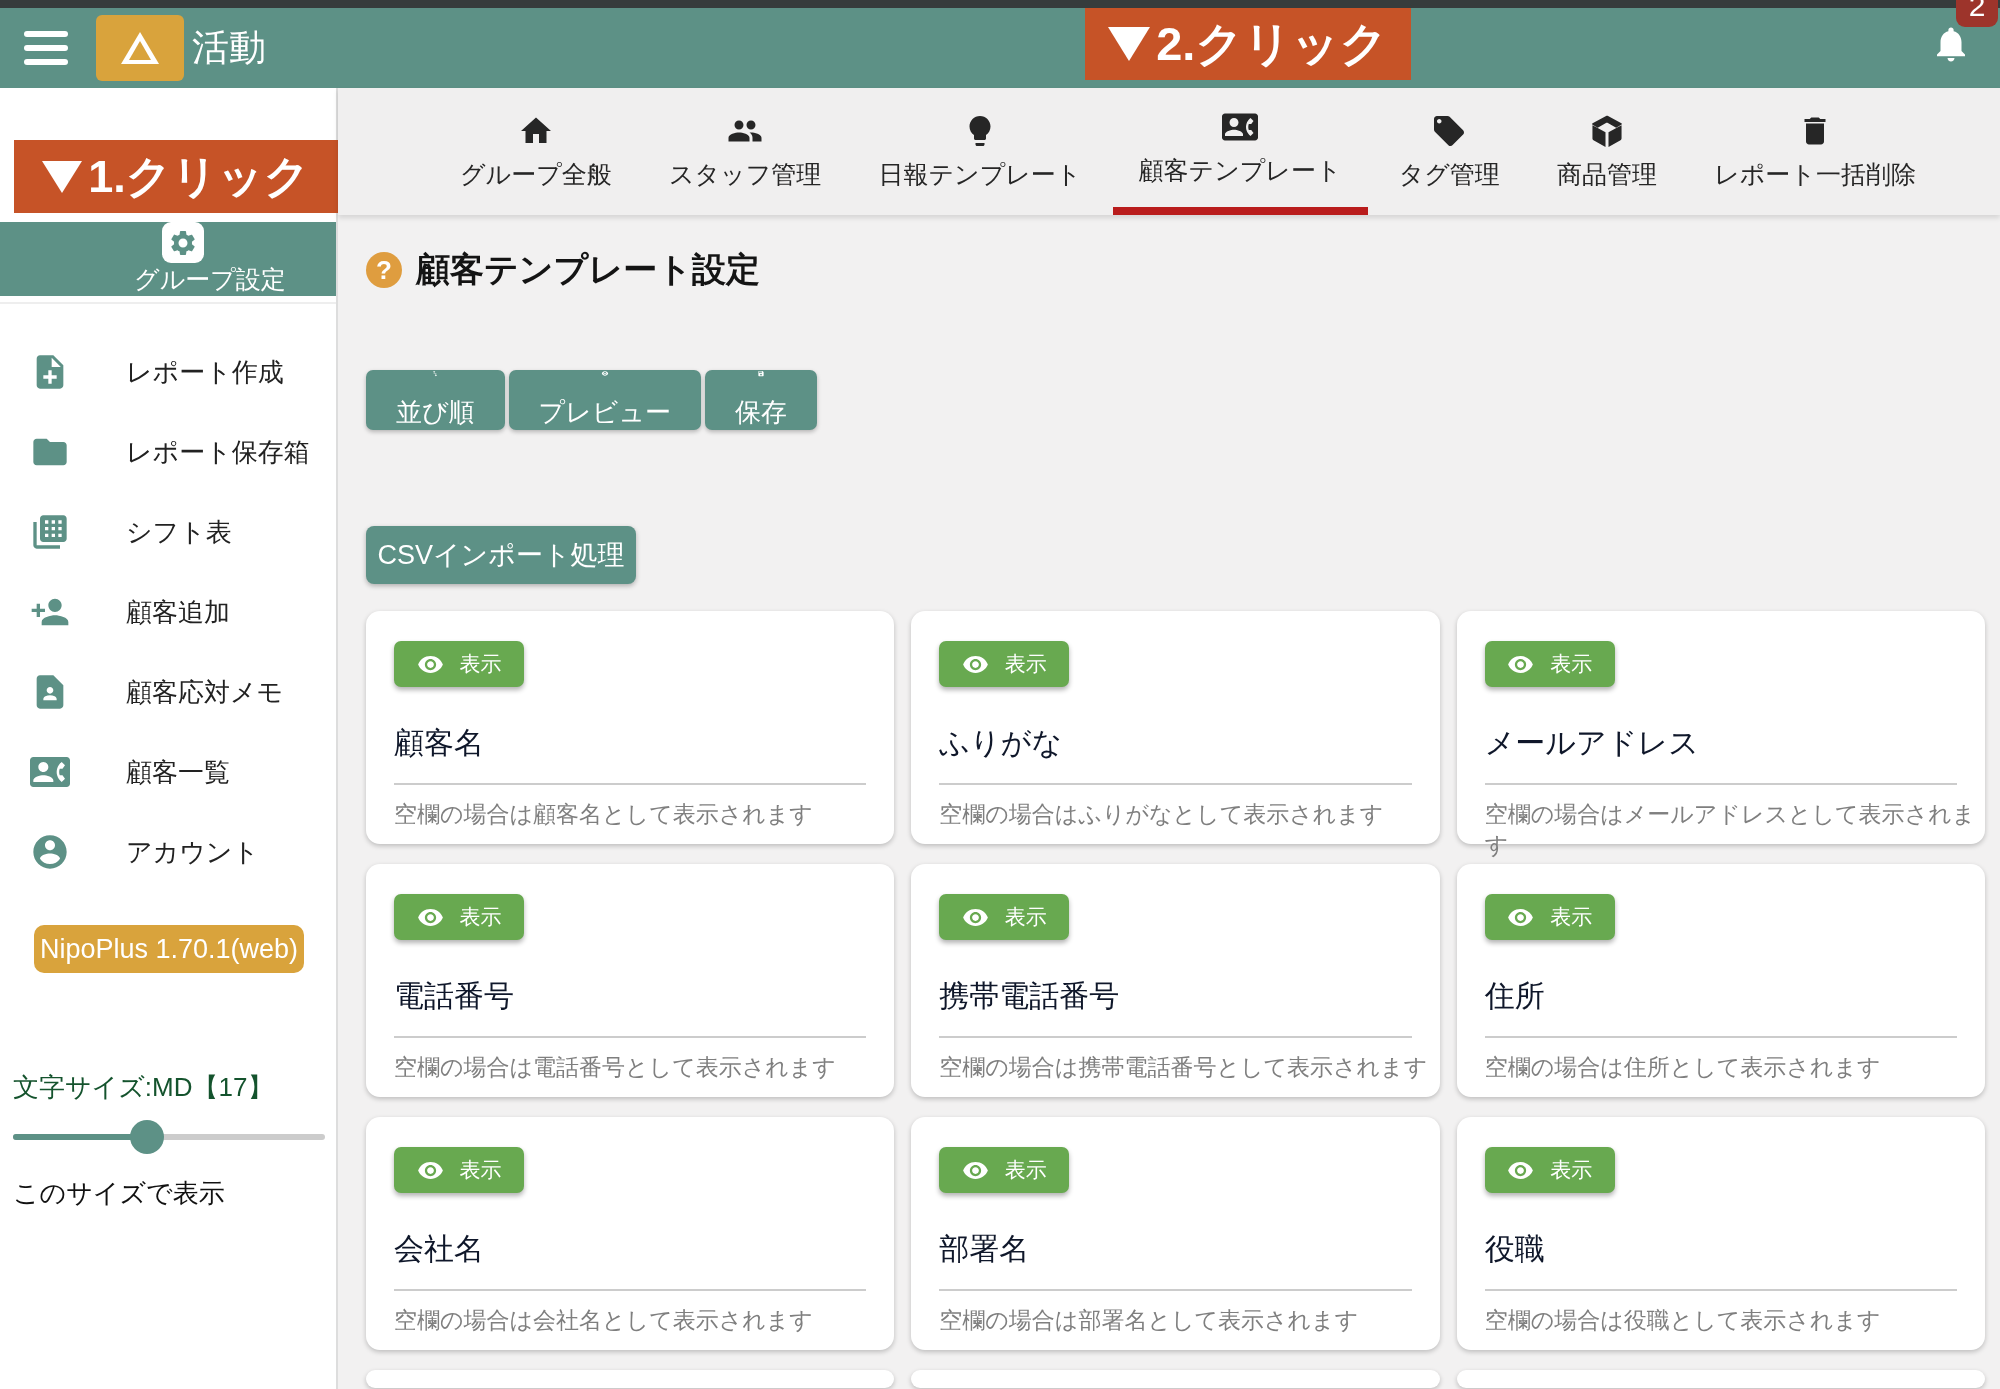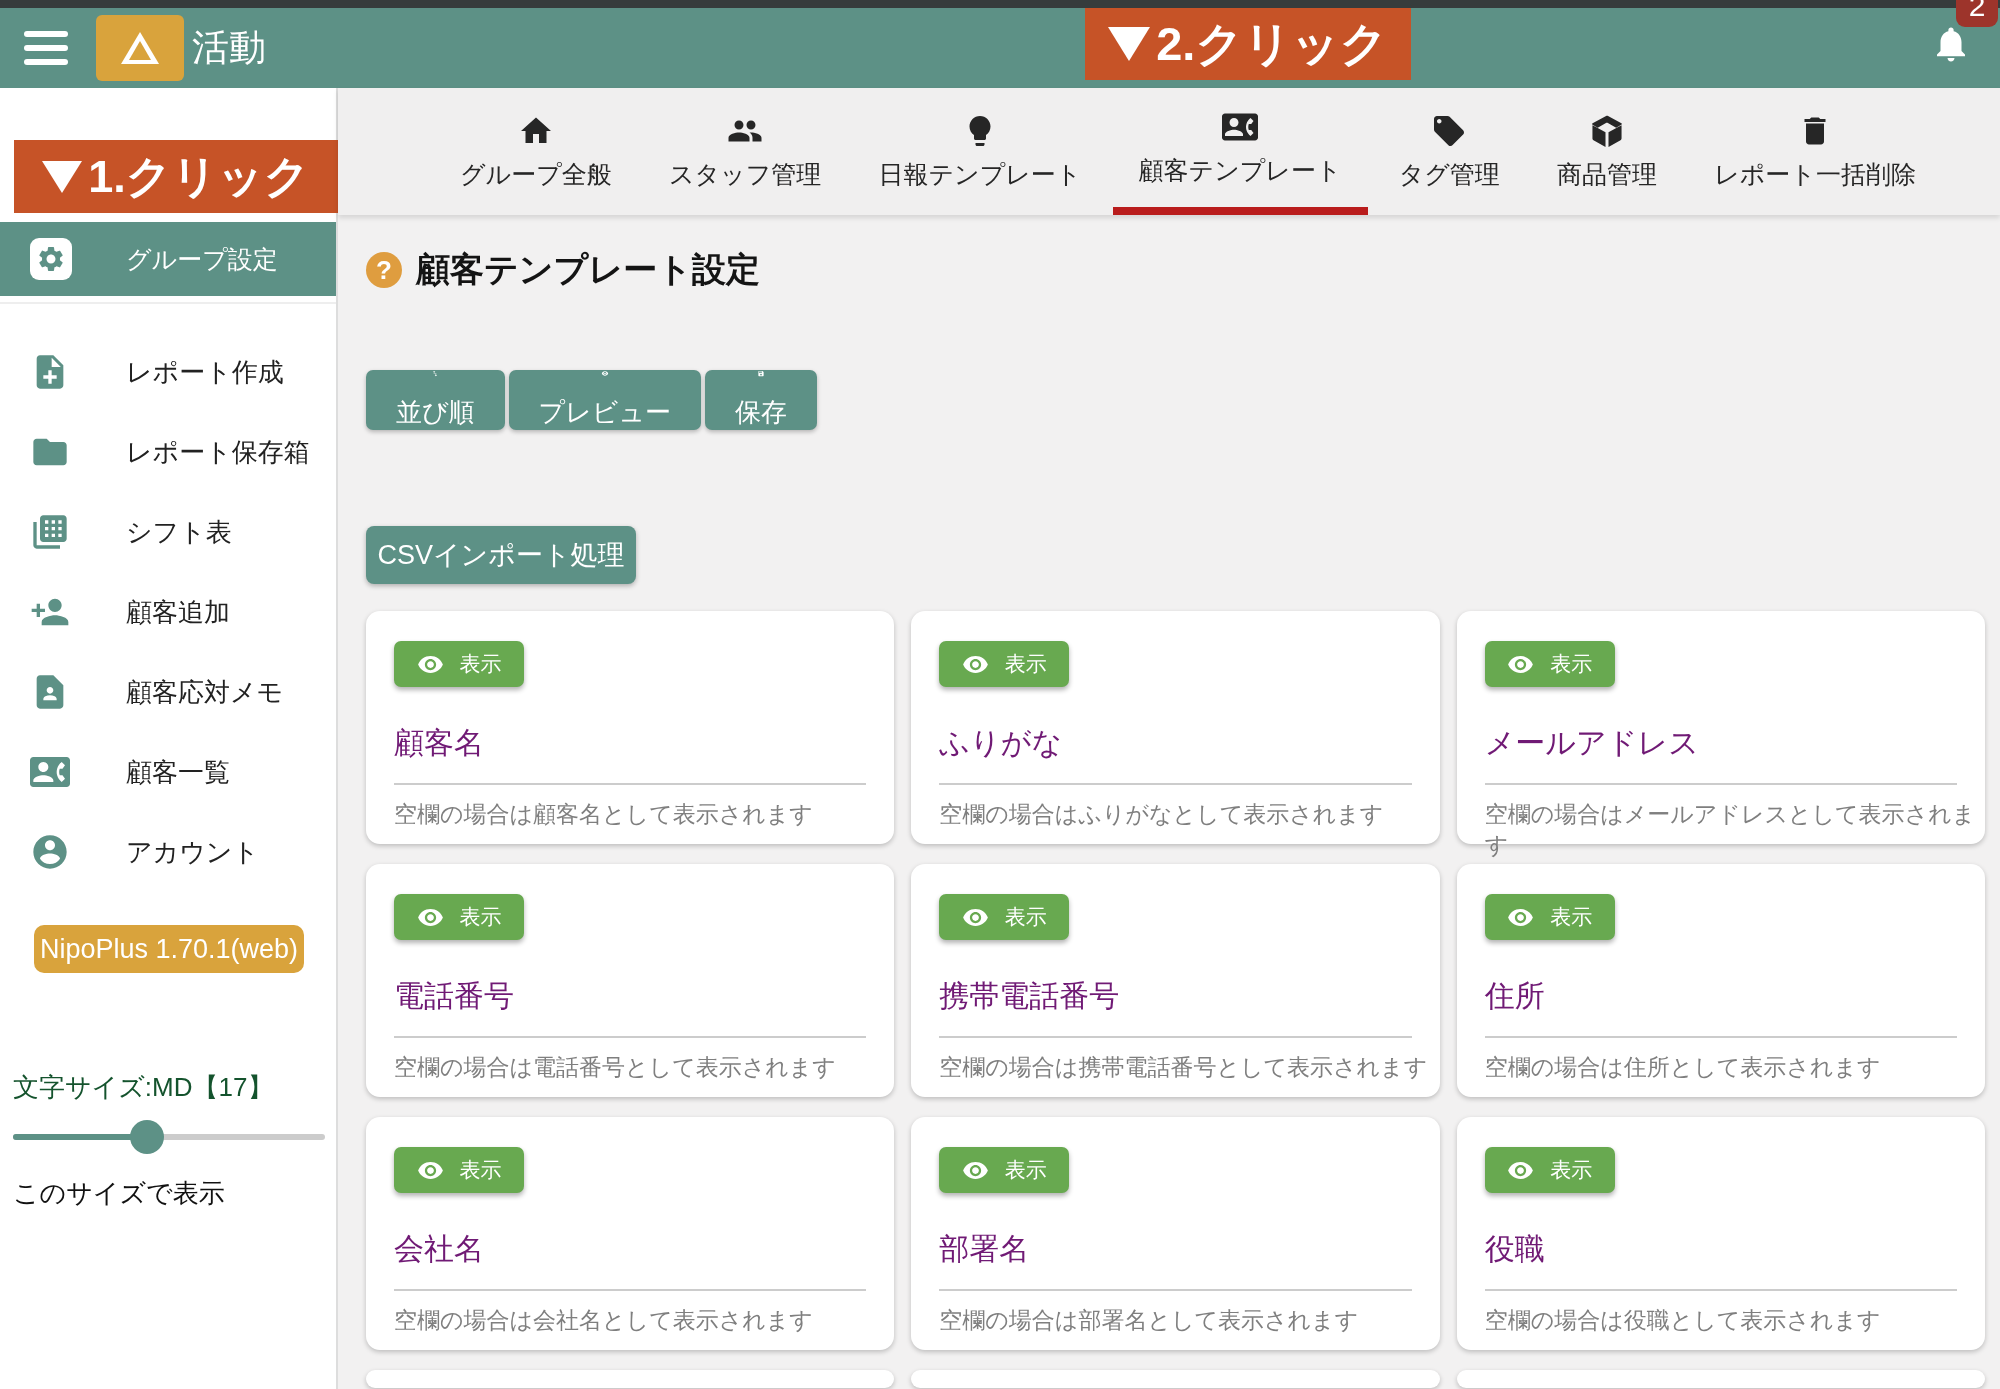--- a/index.html
+++ b/index.html
@@ -22,21 +22,21 @@
   .bell-wrap { margin-left:auto; position:relative; width:46px; height:50px; cursor:pointer; }
   .bell-wrap svg { width:42px; height:42px; fill:#fff; }
   .notif-badge { position:absolute; top:-38px; left:26px; min-width:42px; height:42px; background:#9d342b; color:#fff; border-radius:9px; font-size:30px; display:flex; align-items:center; justify-content:center; }
 
   .layout { display:flex; height:1301px; }
 
   
   .sidebar { position:relative; width:338px; background:#fff; border-right:2px solid #ddd; flex:none; }
   .annot-1 { position:absolute; left:14px; top:52px; width:324px; height:73px; font-size:45px; }
   .annot-1 .tri-down { border-left:20px solid transparent; border-right:20px solid transparent; border-top:32px solid #fff; }
-  .side-active { position:absolute; top:134px; left:0; width:100%; height:74px; background:#5d9186; display:flex; align-items:center; padding-left:30px; cursor:pointer; }
+  .side-active { position:absolute; top:134px; left:0; width:100%; height:74px; background:#5d9186; display:flex; align-items:center; padding-left:30px; cursor:pointer;flex-direction:column; }
   .gear-chip { width:42px; height:42px; background:#fff; border-radius:9px; display:flex; align-items:center; justify-content:center; }
   .gear-chip svg { width:30px; height:30px; fill:#5d9186; }
   .side-active-label { color:#fff; font-size:25px; margin-left:54px; }
   .side-sep { position:absolute; top:214px; left:0; width:100%; border-top:2px solid #eee; }
   .side-menu { position:absolute; top:244px; left:0; width:100%; }
   .side-item { height:80px; display:flex; align-items:center; padding-left:30px; cursor:pointer; }
   .side-item svg { width:40px; height:40px; fill:#5d9186; flex:none; }
   .side-item-label { font-size:26px; color:#222; margin-left:56px; }
   .version-badge { position:absolute; top:837px; left:34px; width:270px; height:48px; background:#d9a33c; border-radius:10px; color:#fff; font-size:27px; display:flex; align-items:center; justify-content:center; }
   .fontsize-label { position:absolute; top:982px; left:13px; font-size:26px; color:#14532d; }
@@ -67,21 +67,21 @@
 
   .csv-btn { margin-top:96px; width:270px; height:58px; background:#5d9186; color:#fff; border:none; border-radius:8px;
     font-size:27px; cursor:pointer; box-shadow:0 2px 5px rgba(0,0,0,.28); font-family:inherit; }
 
   .cards { margin-top:27px; display:grid; grid-template-columns:repeat(3,1fr); gap:20px 17px; }
   .card { background:#fff; border-radius:14px; box-shadow:0 2px 5px rgba(0,0,0,.22); height:233px; padding:30px 28px 0 28px; position:relative; }
   .show-btn { width:130px; height:46px; background:#68a950; border:none; border-radius:7px; color:#fff;
     display:flex; align-items:center; justify-content:center; gap:16px; font-size:21px; cursor:pointer;
     box-shadow:0 3px 5px rgba(0,0,0,.3); font-family:inherit; }
   .show-btn svg { width:27px; height:27px; fill:#fff; }
-  .card-title { margin-top:36px; font-size:30px; color:#701a75; }
+  .card-title { margin-top:36px; font-size:30px; color:#0f172a; }
   .card-sep { position:absolute; left:28px; right:28px; top:172px; border-top:2px solid #ccc; }
   .card-helper { position:absolute; left:28px; top:188px; font-size:23px; color:#7f7f7f; }
   .card.stub { height:18px; padding:0; }
 </style>
 </head>
 <body>
 
 <div class="top-edge"></div>
 
 <header class="topbar">

